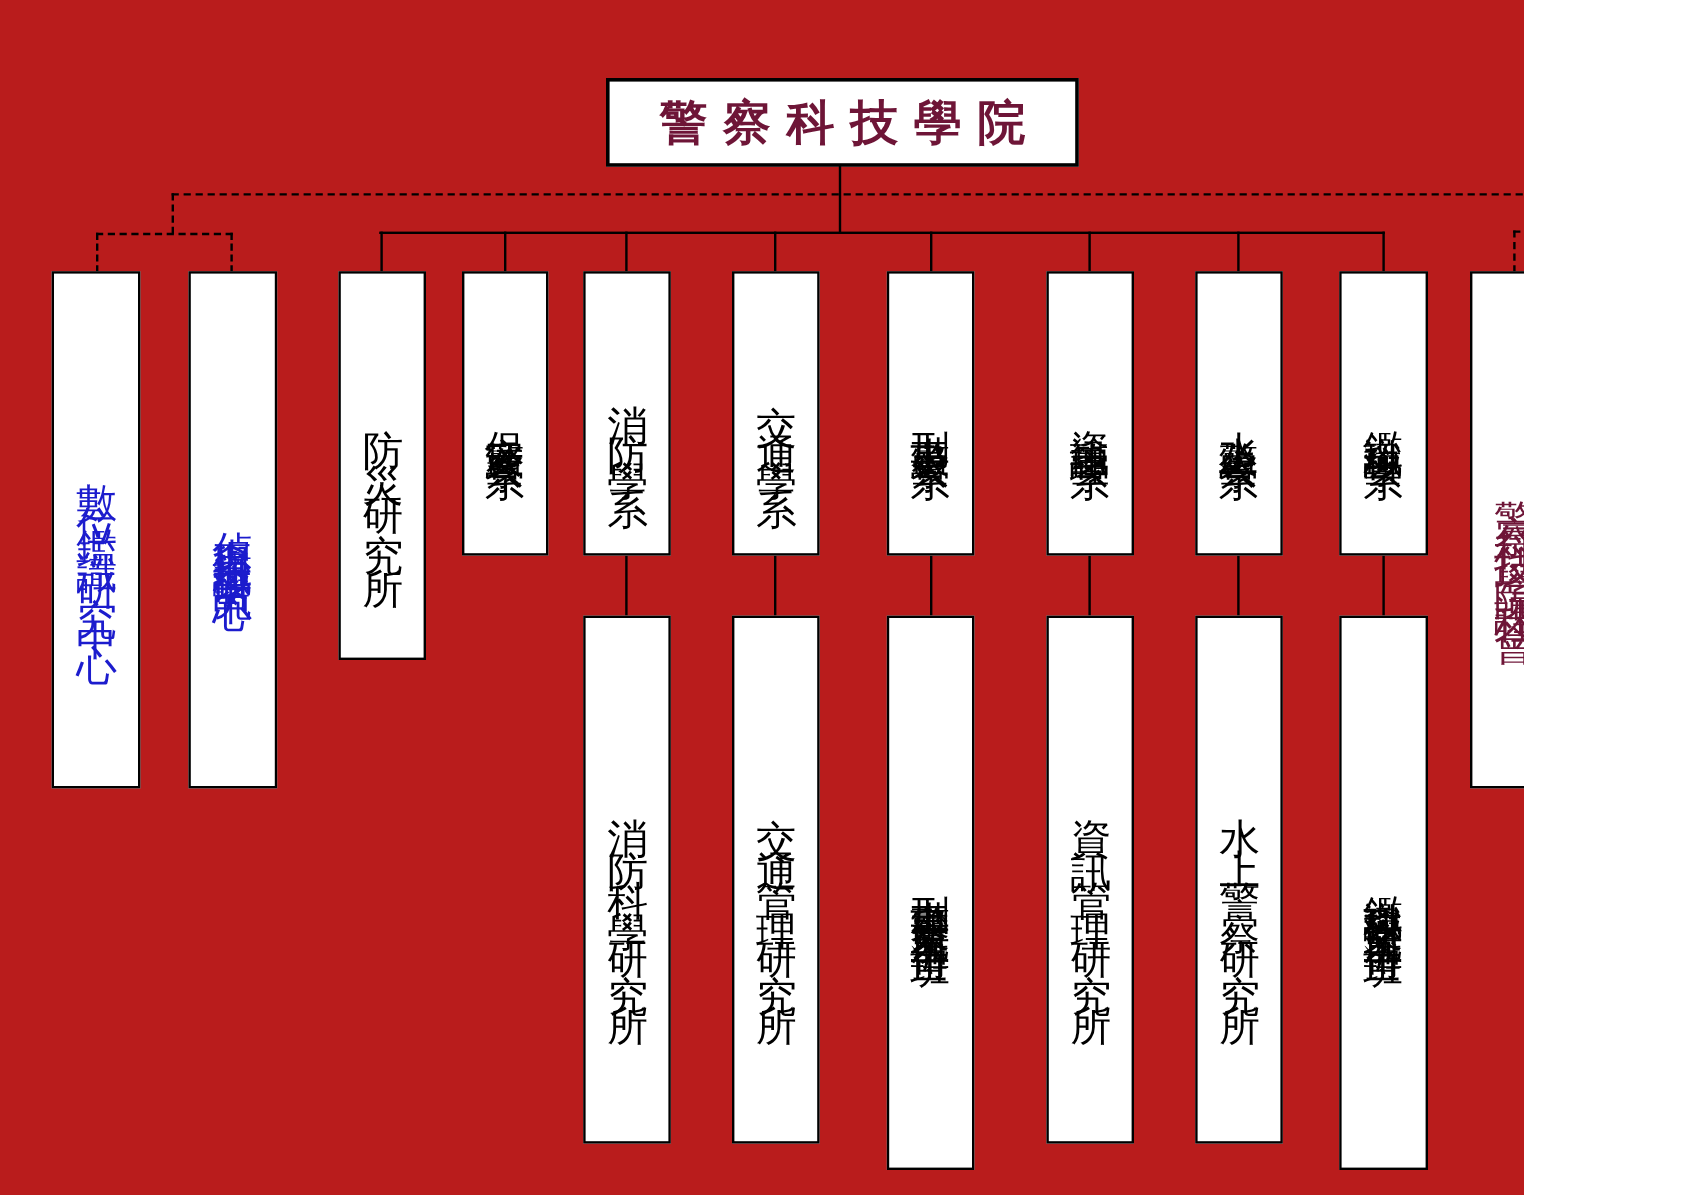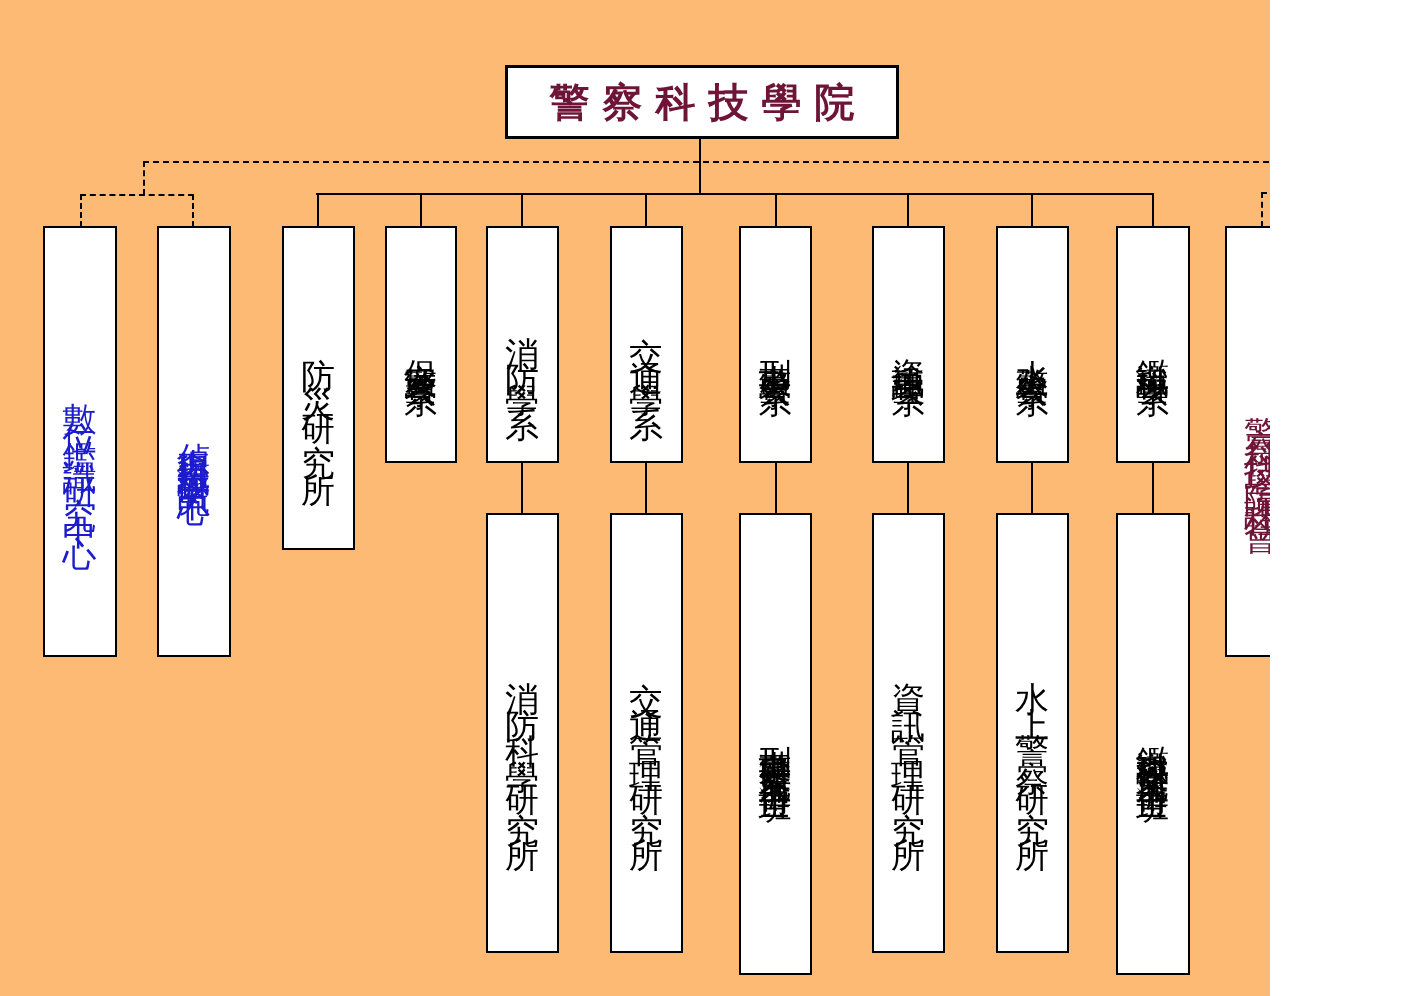--- a/index.html
+++ b/index.html
@@ -2,21 +2,21 @@
 <html><head>
 <meta charset="utf-8">
 <style>
   * { margin: 0; padding: 0; box-sizing: border-box; }
   html, body { background: #ffffff; }
   body { font-family: "DejaVu Serif", serif; }
   #canvas {
     position: relative;
     width: 1270px;
     height: 996px;
-    background: #fdba74;
+    background: #b91c1c;
     overflow: hidden;
   }
   .box {
     position: absolute;
     border: 2px solid #000000;
     background: #ffffff;
     display: flex;
     align-items: center;
     justify-content: center;
   }

